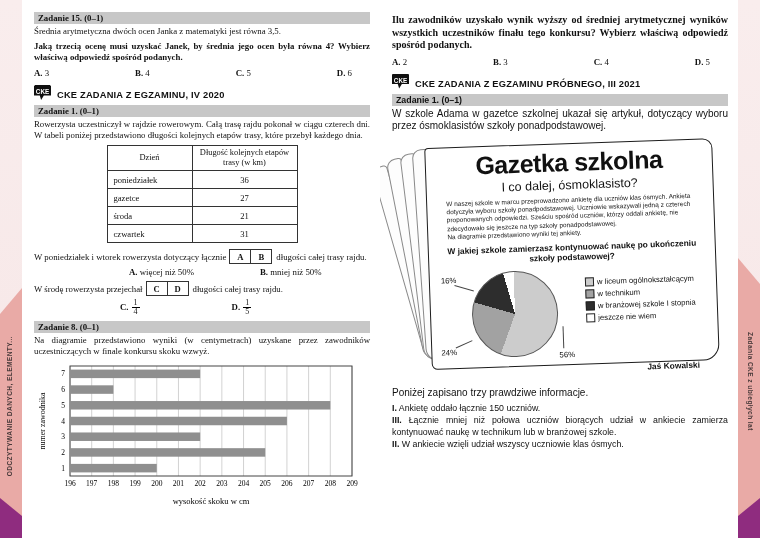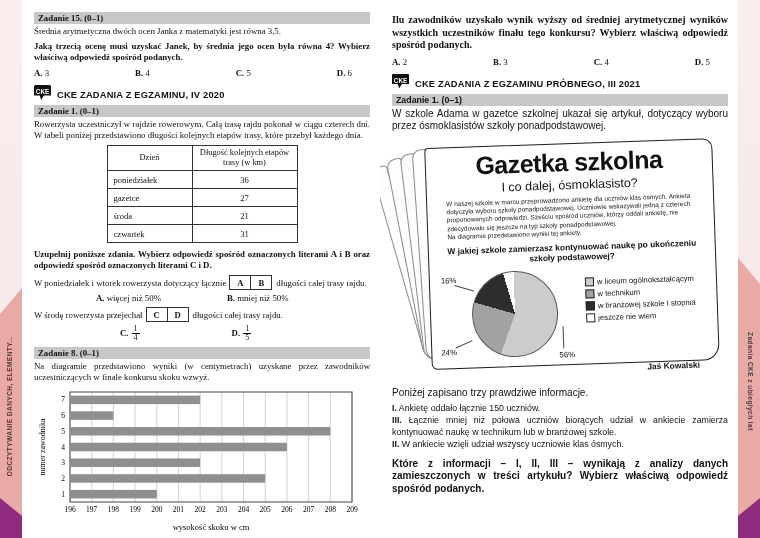--- a/index.html
+++ b/index.html
@@ -52,21 +52,21 @@
   .stage-table th:first-child{width:72px;}
   .stage-table th:last-child{width:92px;}
   .stage-table td{height:13px;}
   .stage-table td.num{text-align:center;}
 
   .fill-line{display:flex;align-items:center;gap:4px;font-size:8.8px;margin:4px 0 3px 0;flex-wrap:nowrap;white-space:nowrap;}
   .opt-boxes{display:inline-flex;}
   .opt-box{display:inline-flex;align-items:center;justify-content:center;width:20px;height:13px;
       border:1px solid #333;font-weight:bold;font-size:8.6px;margin-left:-1px;background:#fff;}
   .ab-row{display:flex;font-size:8.8px;margin:2px 0 4px 0;}
-  .ab-row .o1{margin-left:62px;}
+  .ab-row .o1{margin-left:95px;}
   .ab-row .o2{margin-left:66px;}
   .ab-row b{font-weight:bold;}
   .cd-row{display:flex;align-items:center;font-size:8.8px;margin:2px 0 4px 0;}
   .cd-row .o1{margin-left:86px;}
   .cd-row .o2{margin-left:92px;}
   .frac-opt b{font-weight:bold;margin-right:3px;}
   .frac{display:inline-flex;flex-direction:column;vertical-align:middle;text-align:center;font-size:8px;line-height:1.05;}
   .frac-num{border-bottom:1px solid #000;padding:0 2px;}
   .frac-den{padding:0 2px;}
 
@@ -164,21 +164,20 @@
             <td>środa</td>
             <td class="num">21</td>
           </tr>
           <tr>
             <td>czwartek</td>
             <td class="num">31</td>
           </tr>
         </tbody>
     </table>
 
-    <p class="body bold just">Uzupełnij poniższe zdania. Wybierz odpowiedź spośród oznaczonych literami A i B oraz odpowiedź spośród oznaczonych literami C i D.</p>
 
     <div class="fill-line">
       <span>W poniedziałek i wtorek rowerzysta dotyczący łącznie</span>
       <span class="opt-boxes">
           <span class="opt-box">A</span>
           <span class="opt-box">B</span>
         </span>
       <span>długości całej trasy rajdu.</span>
     </div>
     <div class="ab-row">
@@ -320,21 +319,20 @@
         <div class="np-sign">Jaś Kowalski</div>
       </div>
     </div>
 
     <p class="body">Poniżej zapisano trzy prawdziwe informacje.</p>
 
     <div class="stmt"><b>I.</b> <span>Ankietę oddało łącznie 150 uczniów.</span></div>
     <div class="stmt just"><b>III.</b> <span>Łącznie mniej niż połowa uczniów biorących udział w ankiecie zamierza kontynuować naukę w technikum lub w branżowej szkole.</span></div>
     <div class="stmt"><b>II.</b> <span>W ankiecie wzięli udział wszyscy uczniowie klas ósmych.</span></div>
 
-    <p class="body bold just" style="margin-top:7px">Które z informacji – I, II, III – wynikają z analizy danych zamieszczonych w treści artykułu? Wybierz właściwą odpowiedź spośród podanych.</p>
   </section>
 
   <aside class="strip strip-right">
     <span class="strip-label strip-label-right">Zadania CKE z ubiegłych lat</span>
     <div class="corner corner-right"></div>
     <span class="pageno">207</span>
   </aside>
 
 </div>
 

